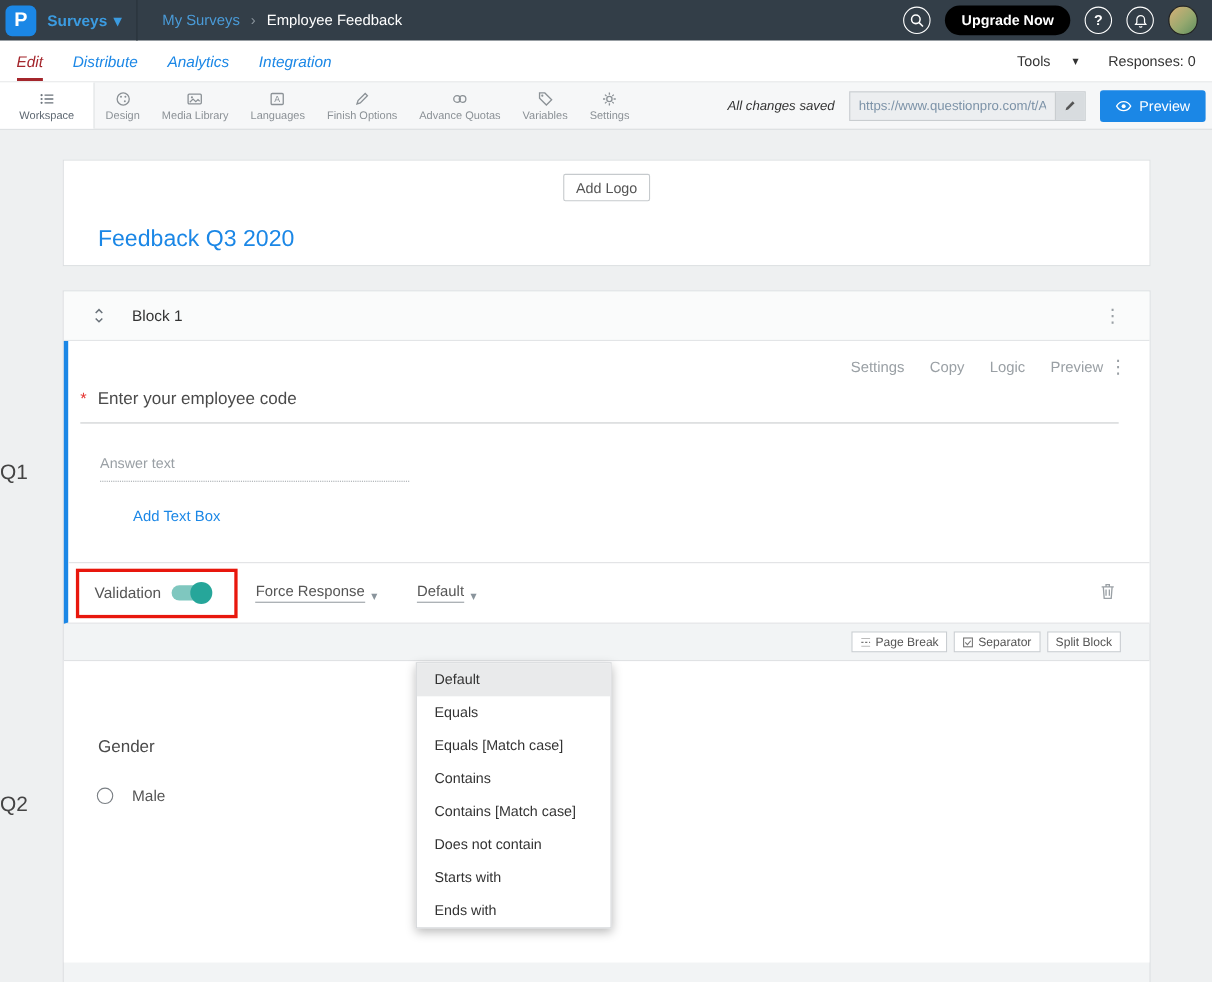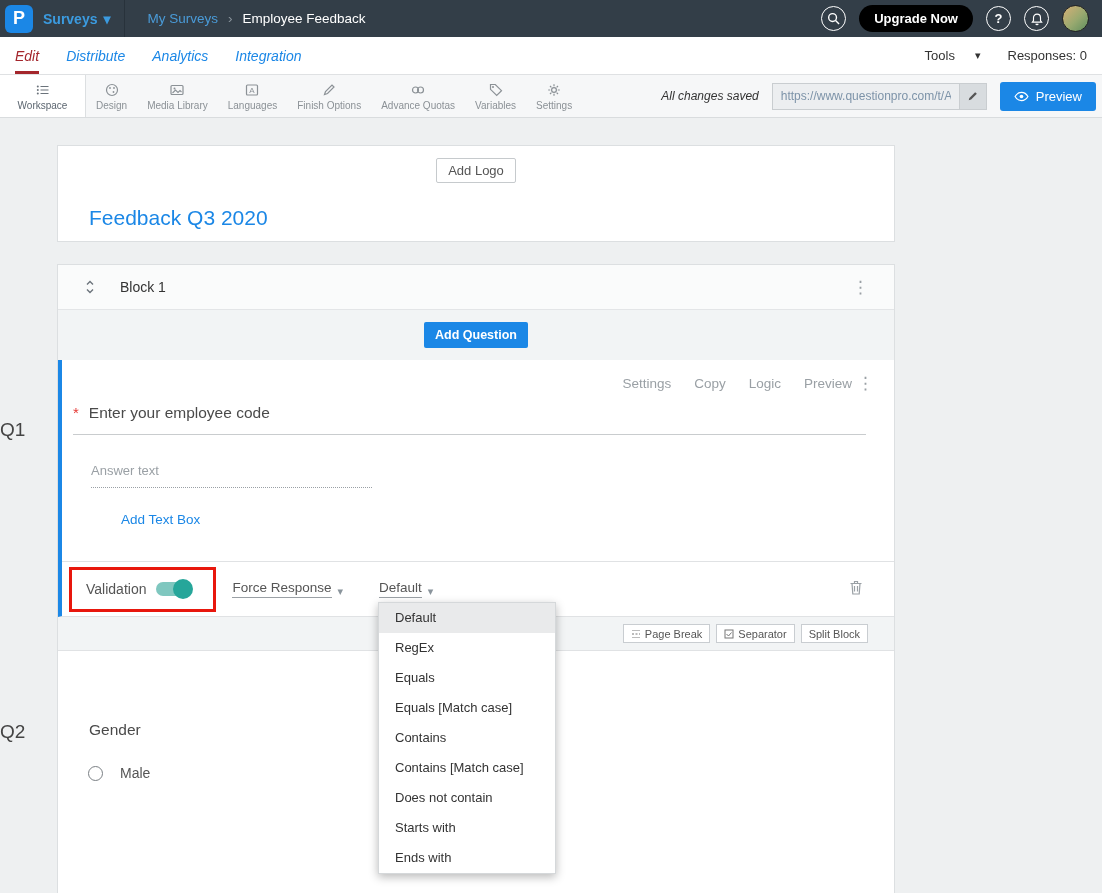--- a/index.html
+++ b/index.html
@@ -33,21 +33,21 @@
   .tool-item { display:flex; flex-direction:column; align-items:center; justify-content:center; gap:2px; padding:0 10px; color:#8b9196; font-size:10px; cursor:pointer; }
   .tool-item.selected { background:#fff; border-right:1px solid #dcdfe1; width:86px; padding:0; color:#5c6670; }
   .toolbar-right { margin-left:auto; display:flex; align-items:center; gap:13px; margin-right:6px; }
   .saved { font-style:italic; font-size:12px; color:#333; }
   .url-wrap { display:flex; align-items:center; height:27px; border:1px solid #c9cdd0; background:#eceef0; }
   .url-input { width:186px; height:100%; border:none; background:transparent; font-size:12px; color:#7d93a8; padding:0 8px; font-family:inherit; outline:none; }
   .url-edit { width:27px; height:25px; background:#d8dcdf; border:none; border-left:1px solid #c9cdd0; display:flex; align-items:center; justify-content:center; cursor:pointer; }
   .preview-btn { height:29px; background:#1b87e6; color:#fff; border:none; border-radius:3px; font-size:13px; display:flex; align-items:center; gap:7px; padding:0 14px; cursor:pointer; font-family:inherit; }
 
   
-  .card { width:838px; margin-left:57px; background:#fff; border:1px solid #dcdfe1; }
+  .card { width:989px; margin-left:57px; background:#fff; border:1px solid #dcdfe1; }
   .title-card { margin-top:27px; height:97px; }
   .add-logo { display:block; margin:12px auto 0; background:#fff; border:1px solid #c6cacd; color:#555; font-size:13px; padding:4px 11px; border-radius:2px; cursor:pointer; font-family:inherit; }
   .survey-title { margin:23px 0 0 31px; font-size:21px; font-weight:400; color:#1b87e6; }
 
   .block-card { margin-top:22px; height:660px; background:#f2f4f5; }
   .block-header { height:45px; background:#fafbfb; border-bottom:1px solid #e3e5e7; display:flex; align-items:center; padding:0 25px 0 26px; }
   .block-title { font-size:14px; color:#333; margin-left:24px; }
   .kebab { color:#9aa0a5; font-size:17px; letter-spacing:0; cursor:pointer; line-height:1; }
   .block-header .kebab { margin-left:auto; }
   .add-q-row { height:50px; display:flex; align-items:center; justify-content:center; }
@@ -238,23 +238,20 @@
     <section class="card block-card">
 
       <div class="block-header">
         <svg width="12" height="14" viewBox="0 0 12 14">
             <path d="M3 4.5L6 1.5l3 3M3 9.5l3 3 3-3" stroke="#6b737b" fill="none" stroke-width="1.4"></path>
           </svg>
         <span class="block-title">Block 1</span>
         <span class="kebab">⋮</span>
       </div>
 
-      <div class="add-q-row">
-        <button class="add-q-btn">Add Question</button>
-      </div>
 
       <div class="q1">
         <div class="q-actions">
           <span class="action">Settings</span>
           <span class="action">Copy</span>
           <span class="action">Logic</span>
           <span class="action">Preview</span>
           <span class="kebab">⋮</span>
         </div>
         <div class="q-text-row">
@@ -315,21 +312,20 @@
       </div>
 
     </section>
   </main>
 
   <span class="q-side-label" id="q1-side">Q1</span>
   <span class="q-side-label" id="q2-side">Q2</span>
 
   <div class="dropdown">
     <div class="dropdown-item selected">Default</div>
-    <div class="dropdown-item">RegEx</div>
     <div class="dropdown-item">Equals</div>
     <div class="dropdown-item">Equals [Match case]</div>
     <div class="dropdown-item">Contains</div>
     <div class="dropdown-item">Contains [Match case]</div>
     <div class="dropdown-item">Does not contain</div>
     <div class="dropdown-item">Starts with</div>
     <div class="dropdown-item">Ends with</div>
   </div>
 
 </div>

